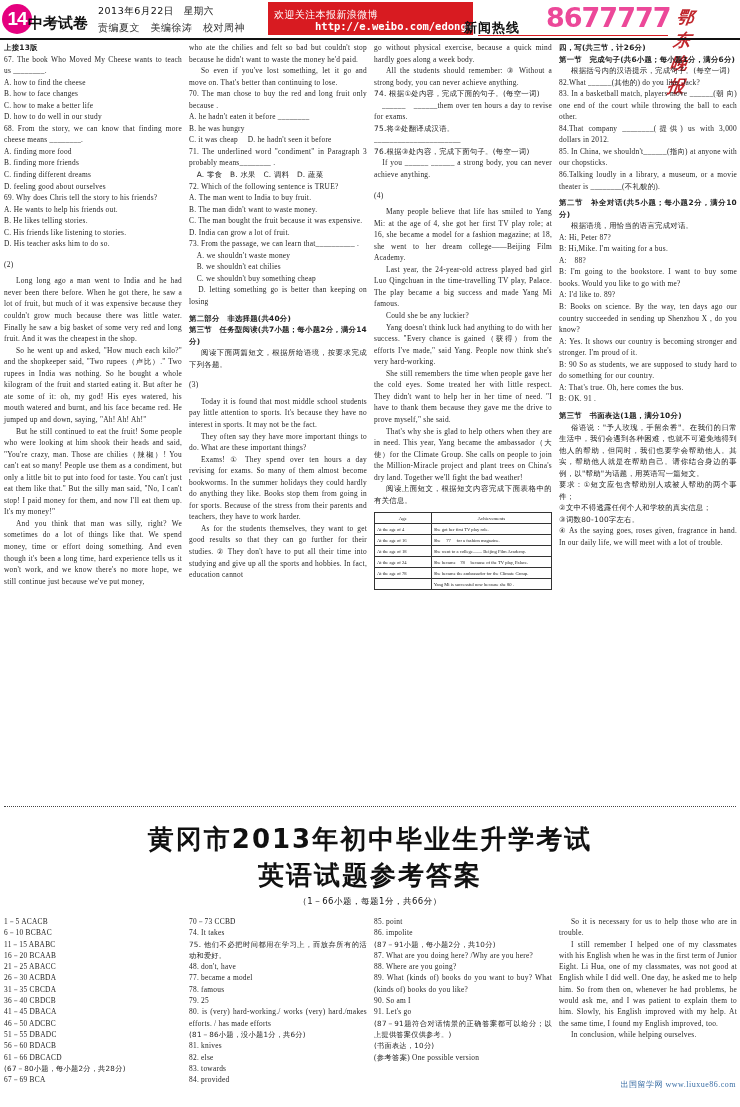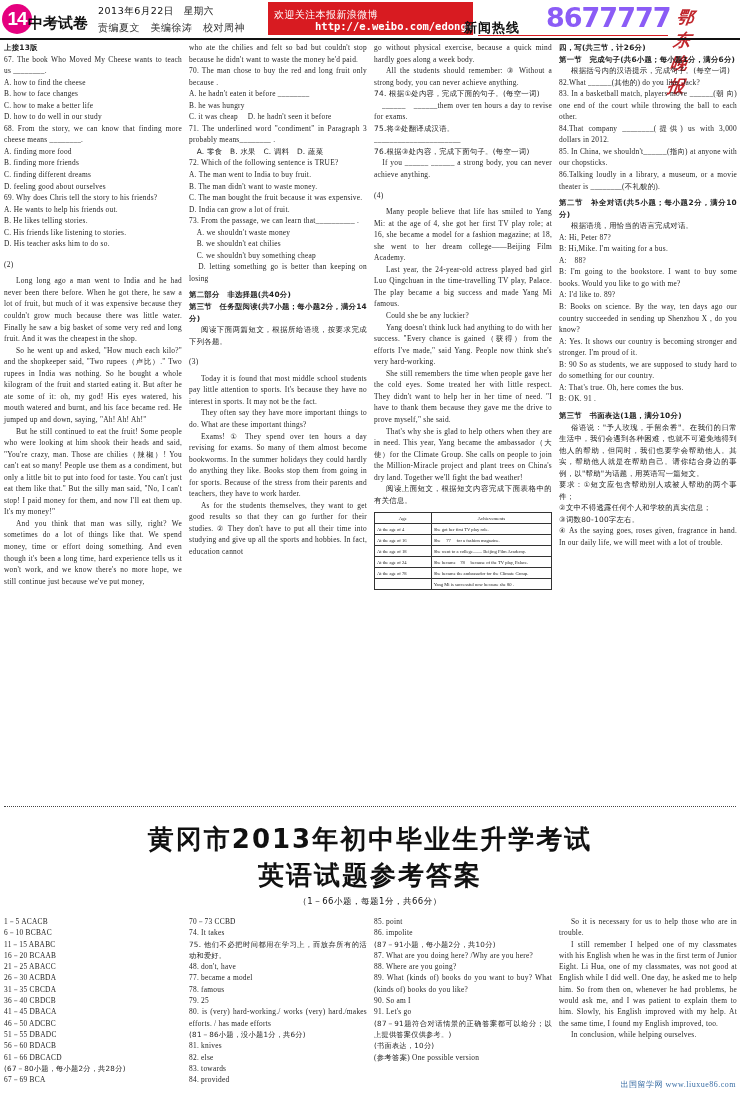--- a/index.html
+++ b/index.html
@@ -40,21 +40,21 @@
   .mh-weibo .l2{
     position:absolute;left:6px;top:18px;color:#fff;font-family:"DejaVu Sans Mono",monospace;
     font-weight:bold;font-size:10.5px;letter-spacing:0px;padding-left:41px;
   }
   .mh-hot{
     position:absolute;left:464px;top:19px;font-family:"DejaVu Sans",sans-serif;
     font-weight:bold;font-size:13px;color:#111;letter-spacing:1px;
   }
   .mh-tel{
     position:absolute;left:546px;top:4px;font-family:"DejaVu Sans",sans-serif;
-    font-weight:bold;font-size:27px;color:#8b5cf6;letter-spacing:-1px;line-height:28px;
+    font-weight:bold;font-size:27px;color:#ec4899;letter-spacing:-1px;line-height:28px;
   }
   .mh-paper{
     position:absolute;left:672px;top:6px;font-family:"DejaVu Sans",serif;
     font-size:17px;color:#c1272d;font-style:italic;font-weight:bold;letter-spacing:-1px;
     transform:skewX(-8deg);
   }
   .mh-rule{position:absolute;left:0;top:38px;width:740px;height:1.5px;background:#111;}
   .mh-rule2{position:absolute;left:478px;top:35px;width:190px;height:1.2px;background:#d81b21;}
 
   
@@ -172,20 +172,21 @@
       <p class="ctr">(2)</p>
       <div class="sp-s"></div>
       <p class="ind">Long long ago a man went to India and he had never been there before. When he got there, he saw a lot of fruit, but much of it was expensive because they couldn't grow much because there was little water. Finally he saw a big basket of some very red and long fruit. And it was the cheapest in the shop.</p>
       <p class="ind">So he went up and asked, "How much each kilo?" and the shopkeeper said, "Two rupees（卢比）." Two rupees in India was nothing. So he bought a whole kilogram of the fruit and started eating it. But after he ate some of it: oh, my god! His eyes watered, his mouth watered and burnt, and his face became red. He jumped up and down, saying, "Ah! Ah! Ah!"</p>
       <p class="ind">But he still continued to eat the fruit! Some people who were looking at him shook their heads and said, "You're crazy, man. Those are chilies（辣椒）! You can't eat so many! People use them as a condiment, but only a little bit to put into food for taste. You can't just eat them like that." But the silly man said, "No, I can't stop! I paid money for them, and now I'll eat them up. It's my money!"</p>
       <p class="ind">And you think that man was silly, right? We sometimes do a lot of things like that. We spend money, time or effort doing something. And even though it's been a long time, hard experience tells us it won't work, and we know there's no more hope, we still continue just because we've put money,</p>
     </div>
 
     <div class="col c2">
       <p>who ate the chilies and felt so bad but couldn't stop because he didn't want to waste the money he'd paid.</p>
+      <p class="ind">So even if you've lost something, let it go and move on. That's better than continuing to lose.</p>
       <p>70. The man chose to buy the red and long fruit only because .</p>
       <p class="opt">A. he hadn't eaten it before ________</p>
       <p class="opt">B. he was hungry</p>
       <p class="opt">C. it was cheap 　D. he hadn't seen it before</p>
       <p>71. The underlined word "condiment" in Paragraph 3 probably means________ .</p>
       <p class="opt cn">　A. 零食　B. 水果　C. 调料　D. 蔬菜</p>
       <p>72. Which of the following sentence is TRUE?</p>
       <p class="opt">A. The man went to India to buy fruit.</p>
       <p class="opt">B. The man didn't want to waste money.</p>
       <p class="opt">C. The man bought the fruit because it was expensive.</p>

